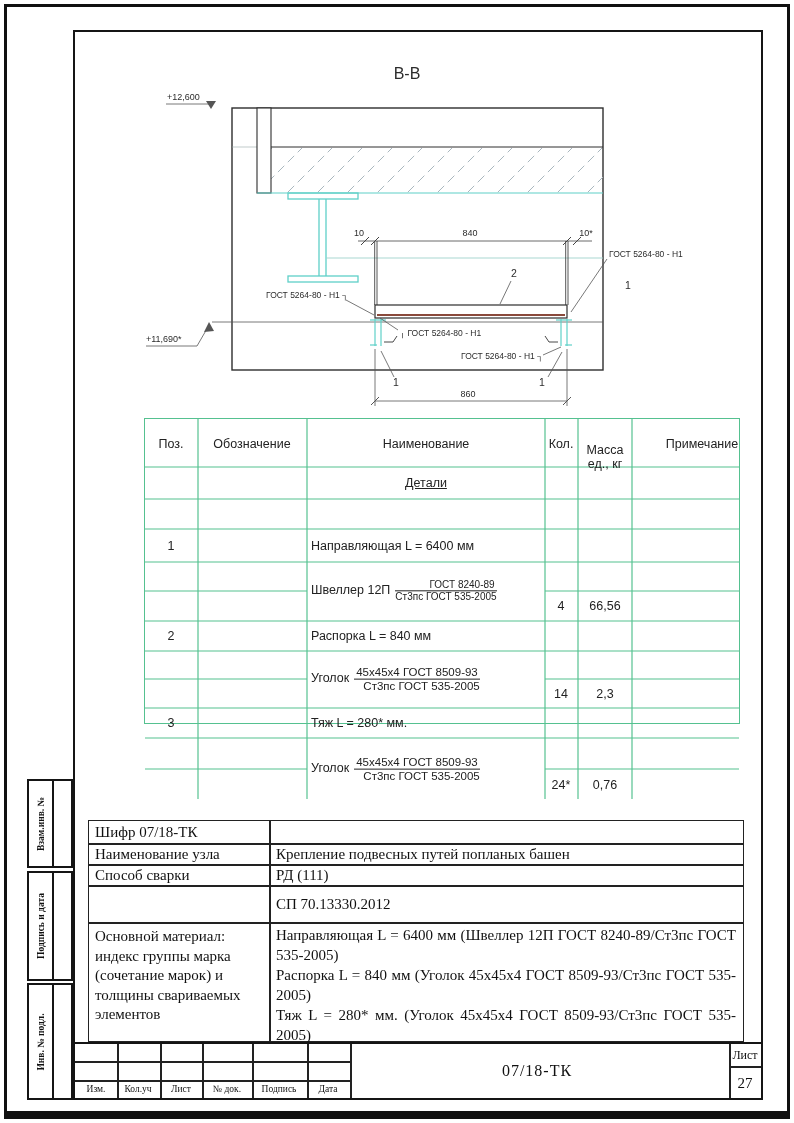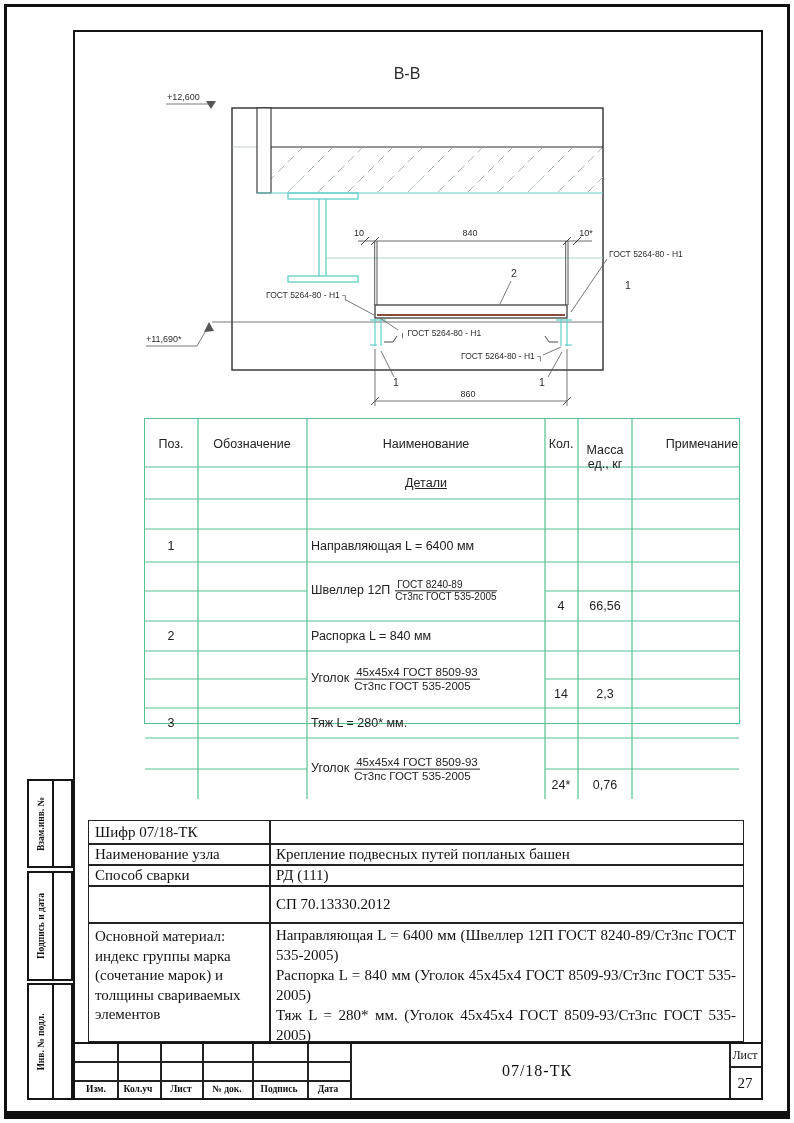--- a/index.html
+++ b/index.html
@@ -10,40 +10,40 @@
   .outer-border { position:absolute; left:4px; top:4px; width:786px; height:1115px;
                   border:3px solid #101010; border-bottom-width:8px; }
   .frame { position:absolute; left:73px; top:30px; width:690px; height:1070px;
            border:2px solid #151515; }
   
   .parts { position:absolute; left:144px; top:418px; width:596px; height:306px;
            border:1.4px solid #55c190; font-size:12.5px; }
   .ptxt { position:absolute; transform:translate(-50%,-50%); white-space:nowrap; color:#222; }
   .pleft { position:absolute; transform:translateY(-50%); white-space:nowrap; color:#222; }
   .underl { text-decoration:underline; }
-  .frac { display:inline-block; vertical-align:middle; text-align:left; margin-left:5px; line-height:1.12; }
+  .frac { display:inline-block; vertical-align:middle; text-align:right; margin-left:5px; line-height:1.12; }
   .frac .ft { display:block; border-bottom:1px solid #222; padding:0 2px; }
   .frac .fb { display:block; }
   .frac-sm { font-size:10px; }
   .frac-lg { font-size:11.5px; }
   .hdr2 { line-height:14px; text-align:center; }
   
   .info { position:absolute; left:88px; top:820px; width:656px; height:222px;
           border:1.5px solid #222; font-family:"Liberation Serif", serif; font-size:15px; color:#111; }
   .hline { position:absolute; left:0; width:100%; height:1.5px; background:#222; }
   .vline { position:absolute; top:0; width:1.5px; height:100%; background:#222; }
   .itxt { position:absolute; transform:translateY(-50%); white-space:nowrap; }
   .iblock { position:absolute; line-height:19.5px; }
   .jp { text-align:justify; line-height:20px; }
   
   .tblock { position:absolute; left:73px; top:1042px; width:690px; height:58px;
             border:2px solid #151515; font-family:"Liberation Serif", serif; color:#111; }
   .tb-v { position:absolute; top:0; width:1.5px; height:100%; background:#222; }
   .tb-h { position:absolute; height:1.5px; background:#222; }
-  .tb-lbl { position:absolute; transform:translate(-50%,-50%); font-weight:bold; font-size:9.5px; white-space:nowrap; }
+  .tb-lbl { position:absolute; transform:translate(-50%,-50%); font-weight:normal; font-size:9.5px; white-space:nowrap; }
   .tb-code { position:absolute; transform:translate(-50%,-50%); font-size:16px; letter-spacing:1px; }
   .tb-sheet { position:absolute; transform:translate(-50%,-50%); font-size:12px; }
   .tb-num { position:absolute; transform:translate(-50%,-50%); font-size:15px; }
   
   .sbox { position:absolute; left:27px; width:46px; border:2px solid #151515; }
   .sb-div { position:absolute; left:23px; top:0; width:1.5px; height:100%; background:#151515; }
   .sb-lbl { position:absolute; left:12px; top:50%; transform:translate(-50%,-50%) rotate(-90deg);
             white-space:nowrap; font-family:"Liberation Serif", serif; font-weight:bold; font-size:9.5px; color:#111; }
   svg text { font-family:"Liberation Sans", sans-serif; fill:#2c2c2c; }
 </style>

